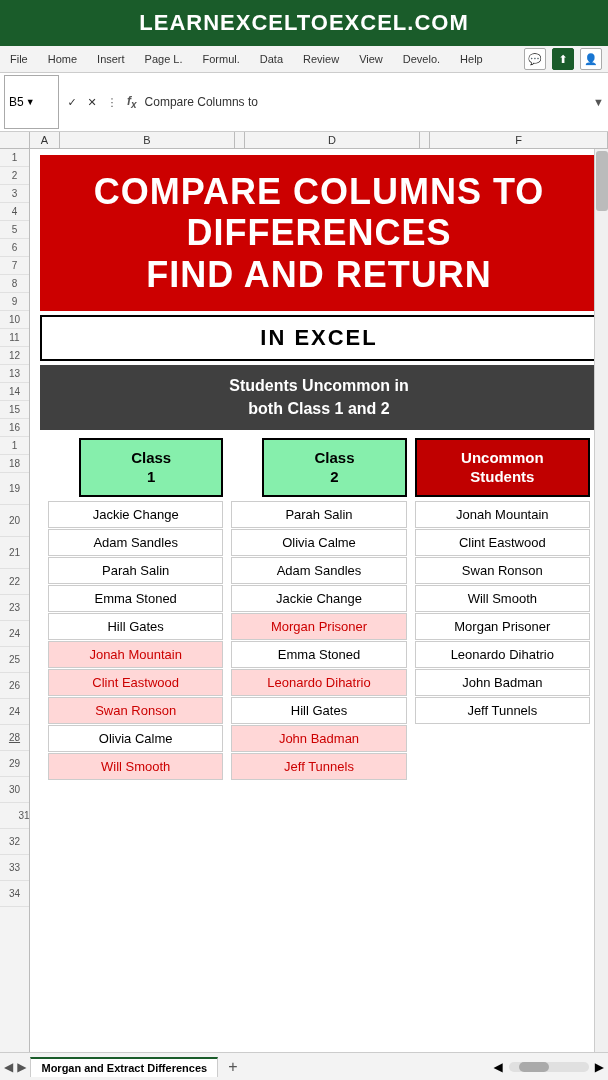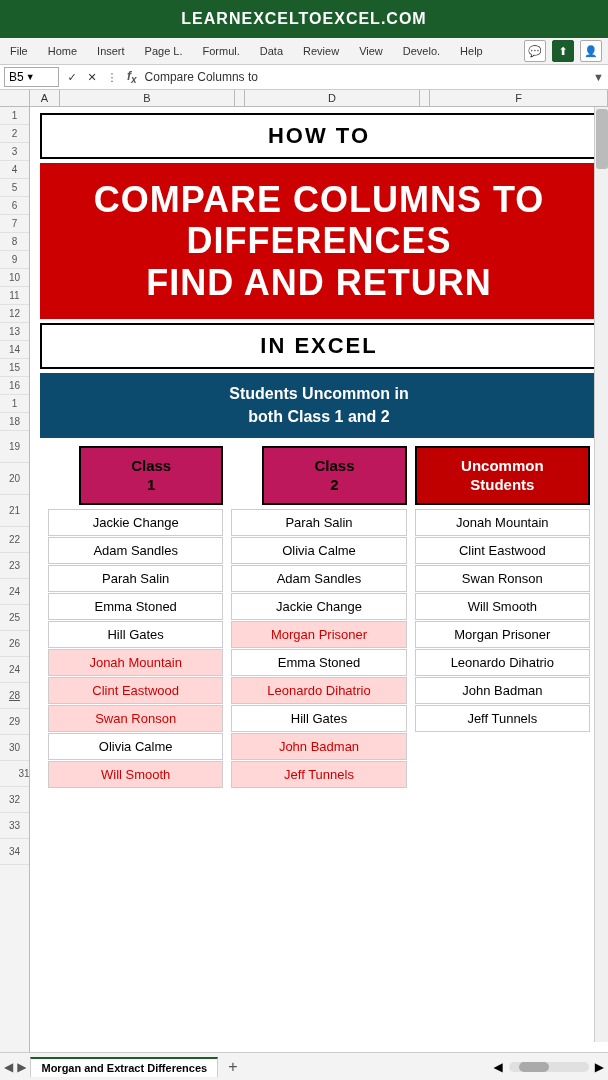--- a/index.html
+++ b/index.html
@@ -10,21 +10,21 @@
       background: #fff;
       overflow: hidden;
     }
 
     
     .site-header {
       background: #1a5c2a;
       color: #fff;
       text-align: center;
       padding: 10px 0;
-      font-size: 16px;
+      font-size: 22px;
       font-weight: 900;
       letter-spacing: 1px;
     }
 
     
     .ribbon {
       background: #f3f3f3;
       border-bottom: 1px solid #ccc;
       padding: 2px 6px;
       display: flex;
@@ -66,21 +66,21 @@
       align-items: center;
       border-bottom: 1px solid #ccc;
       padding: 2px 4px;
       background: #fff;
       gap: 4px;
       font-size: 12px;
     }
     .cell-ref {
       width: 55px;
       border: 1px solid #aaa;
-      padding: 2px 4px;
+      padding: 19px 4px;
       font-size: 12px;
       display: flex;
       align-items: center;
       gap: 2px;
     }
     .formula-buttons {
       display: flex;
       gap: 2px;
     }
     .formula-btn {
@@ -189,21 +189,21 @@
       text-align: center;
       font-weight: 900;
       font-size: 22px;
       padding: 8px 0;
       margin-bottom: 4px;
       letter-spacing: 2px;
     }
 
     
     .blue-subtitle {
-      background: #0c4a6e;
+      background: #404040;
       color: #fff;
       text-align: center;
       font-weight: bold;
       font-size: 16px;
       padding: 10px 8px;
       margin-bottom: 8px;
       line-height: 1.4;
     }
 
     
@@ -223,21 +223,21 @@
       text-align: center;
       font-weight: 900;
       font-size: 15px;
       padding: 8px 4px;
       border: 2px solid #000;
       margin-bottom: 4px;
       line-height: 1.3;
     }
 
     .col-header-yellow {
-      background: #be185d;
+      background: #86efac;
       margin-left: 31px;
     }
     .col-header-red {
       background: #c00000;
       color: #fff;
     }
 
     .data-cell {
       border: 1px solid #ccc;
       text-align: center;
@@ -388,21 +388,20 @@
       <div class="row-num" style="height:26px;">30</div>
       <div class="row-num" style="height:26px;padding-left:19px;">31</div>
       <div class="row-num" style="height:26px;">32</div>
       <div class="row-num" style="height:26px;">33</div>
       <div class="row-num" style="height:26px;">34</div>
     </div>
 
     <div class="sheet-content">
       <div class="content-wrapper">
 
-        <div class="how-to-box">HOW TO</div>
 
         <div class="red-banner">
           <div>COMPARE COLUMNS TO</div>
           <div>DIFFERENCES</div>
           <div>FIND AND RETURN</div>
         </div>
 
         <div class="in-excel-box">IN EXCEL</div>
 
         <div class="blue-subtitle">

